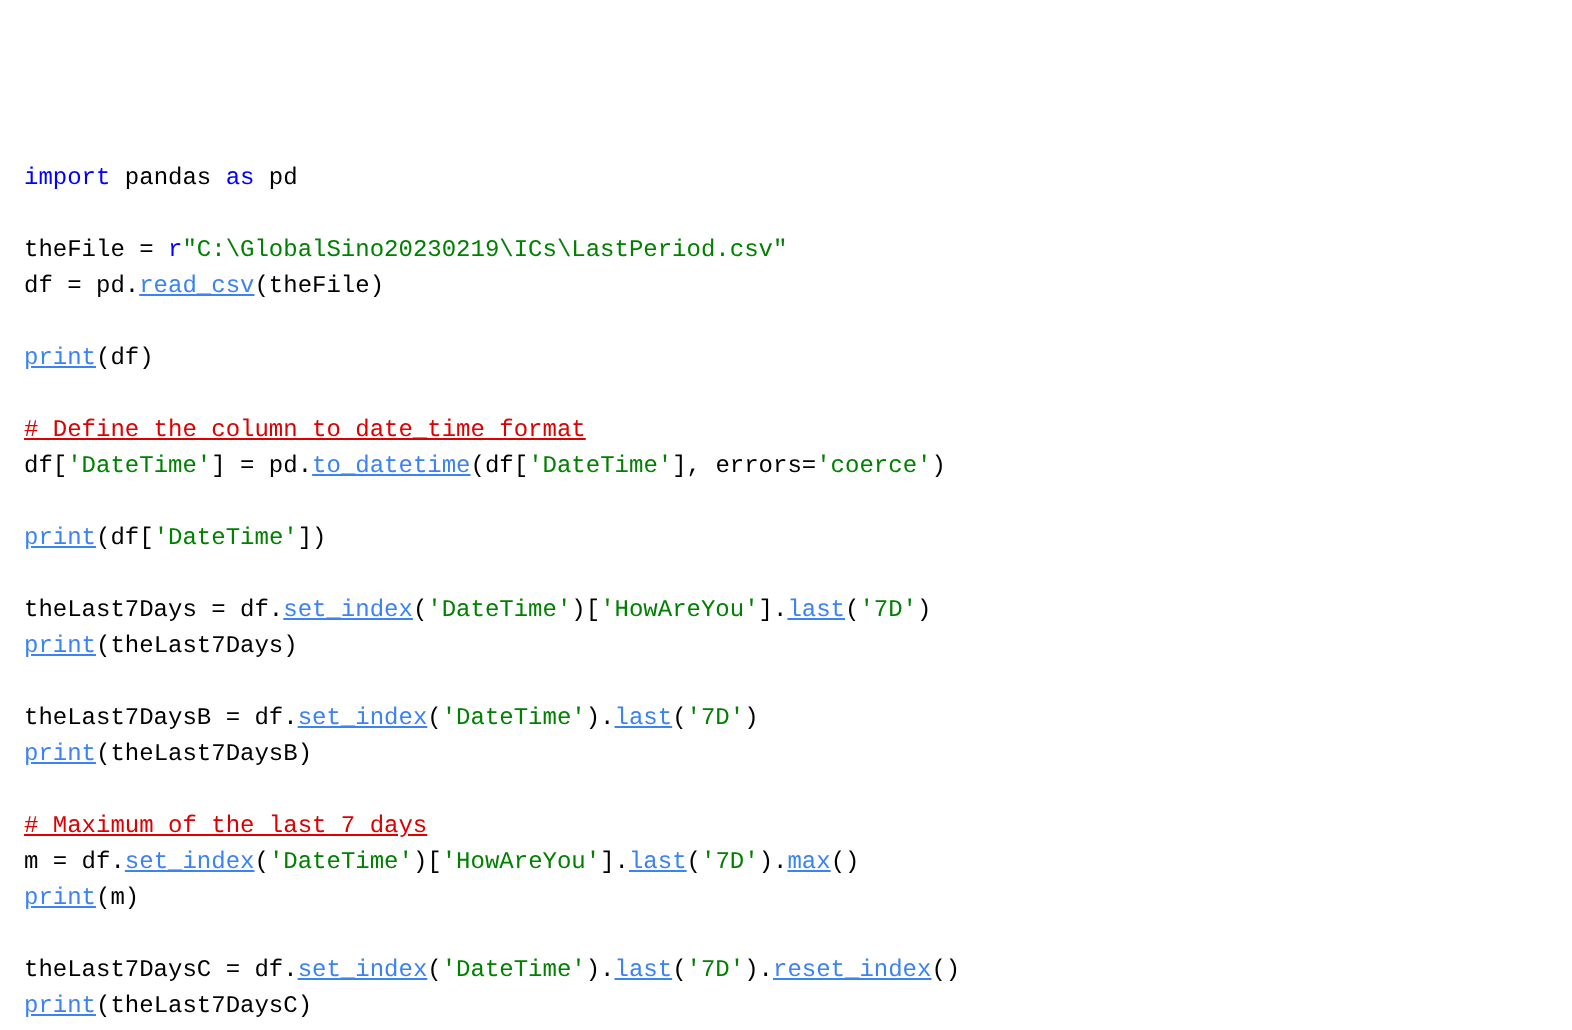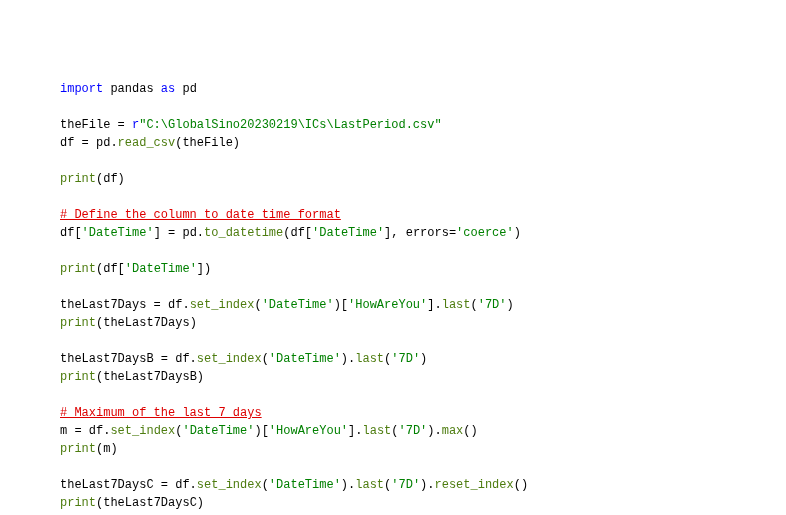--- a/index.html
+++ b/index.html
@@ -14,24 +14,23 @@
       line-height: 1.5;
       padding: 8px 12px;
       white-space: pre;
     }
     .code-container {
       display: block;
     }
     .line {
       display: block;
       min-height: 18px;
-      margin-left: 48px;
     }
     .kw { color: #0000ff; }
-    .fn { color: #4d7c0f; }
+    .fn { color: #3b82f6; text-decoration: underline; }
     .str { color: #008000; }
     .raw { color: #0000ff; }
     .comment { color: #dd0000; text-decoration: underline; }
     .text { color: #000000; }
   </style>
 </head>
 <body>
 
 
 

